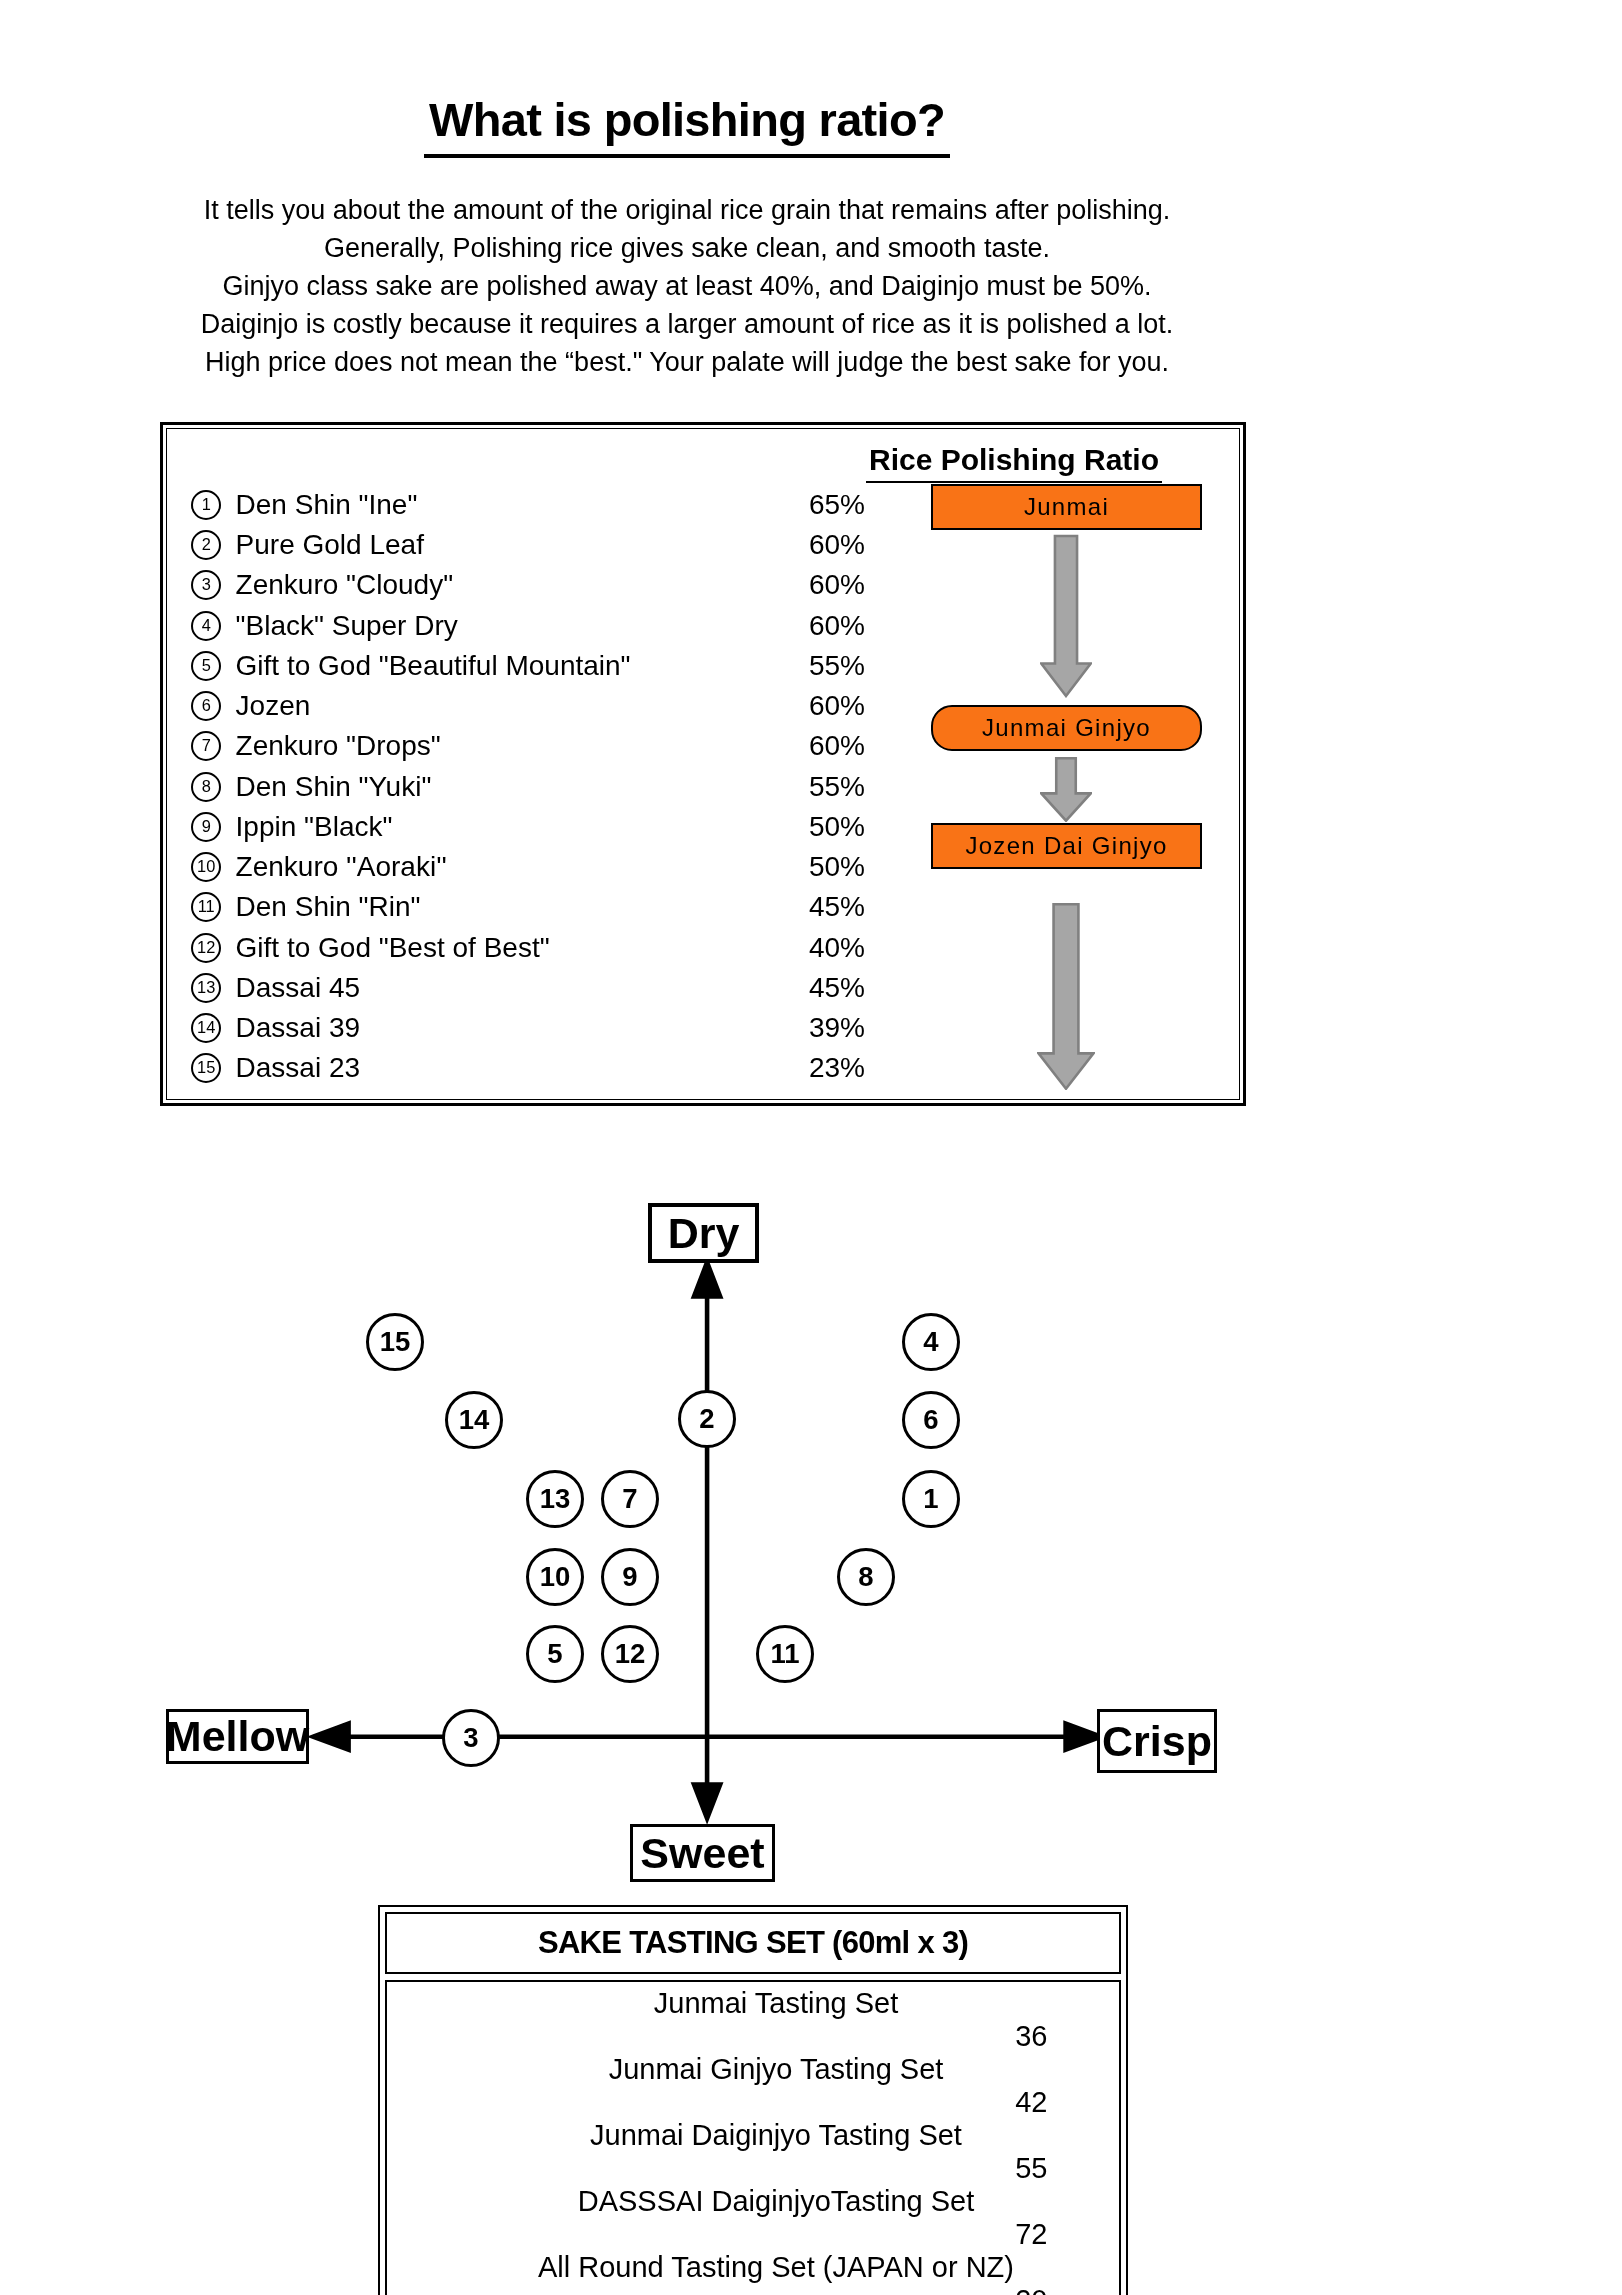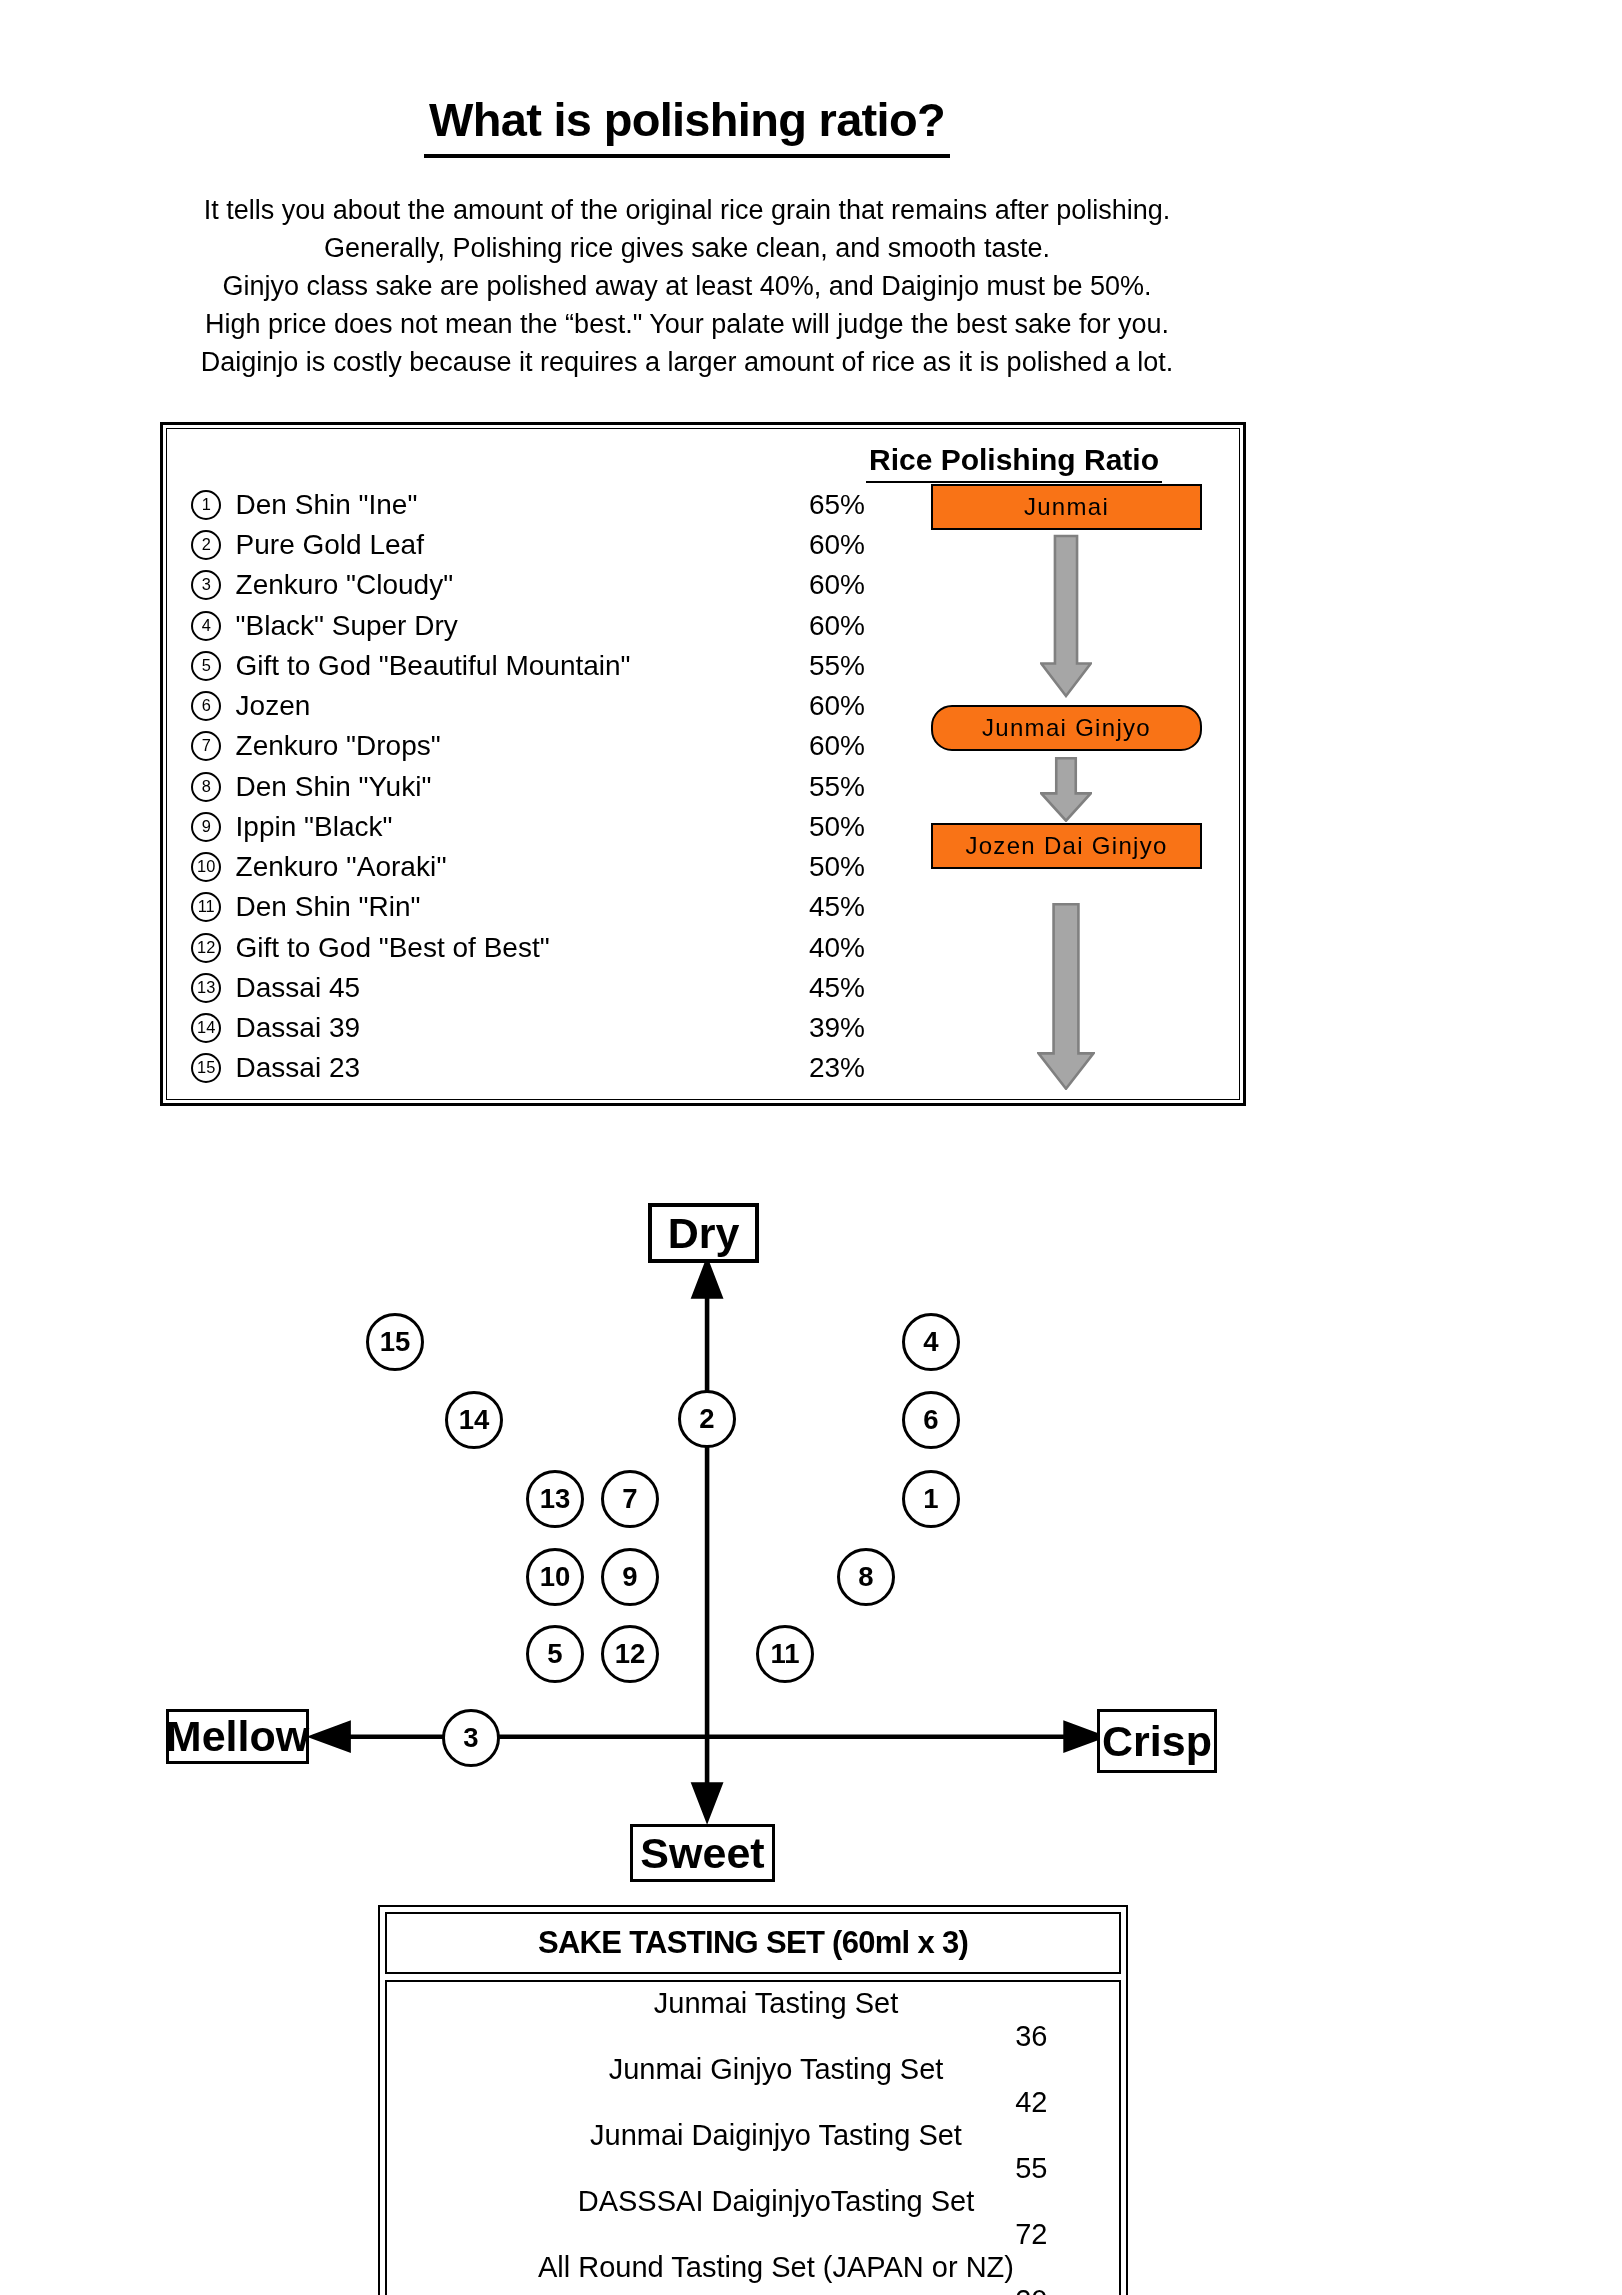--- a/index.html
+++ b/index.html
@@ -67,22 +67,22 @@
 <div id="page">
 
   <div class="abs" id="title-wrap">
     <span id="title-text">What is polishing ratio?</span>
   </div>
 
   <div class="abs" id="intro">
       <div class="intro-line">It tells you about the amount of the original rice grain that remains after polishing.</div>
       <div class="intro-line">Generally, Polishing rice gives sake clean, and smooth taste.</div>
       <div class="intro-line">Ginjyo class sake are polished away at least 40%, and Daiginjo must be 50%.</div>
+      <div class="intro-line">Daiginjo is costly because it requires a larger amount of rice as it is polished a lot.</div>
       <div class="intro-line">High price does not mean the “best." Your palate will judge the best sake for you.</div>
-      <div class="intro-line">Daiginjo is costly because it requires a larger amount of rice as it is polished a lot.</div>
     </div>
 
   <div class="abs" id="ratio-table">
     <div id="ratio-table-inner"></div>
     <div id="ratio-title-wrap">
       <span id="ratio-title">Rice Polishing Ratio</span>
     </div>
 
   <div class="ratio-row" style="top: 59px;">
         <span class="num-circle">1</span>

